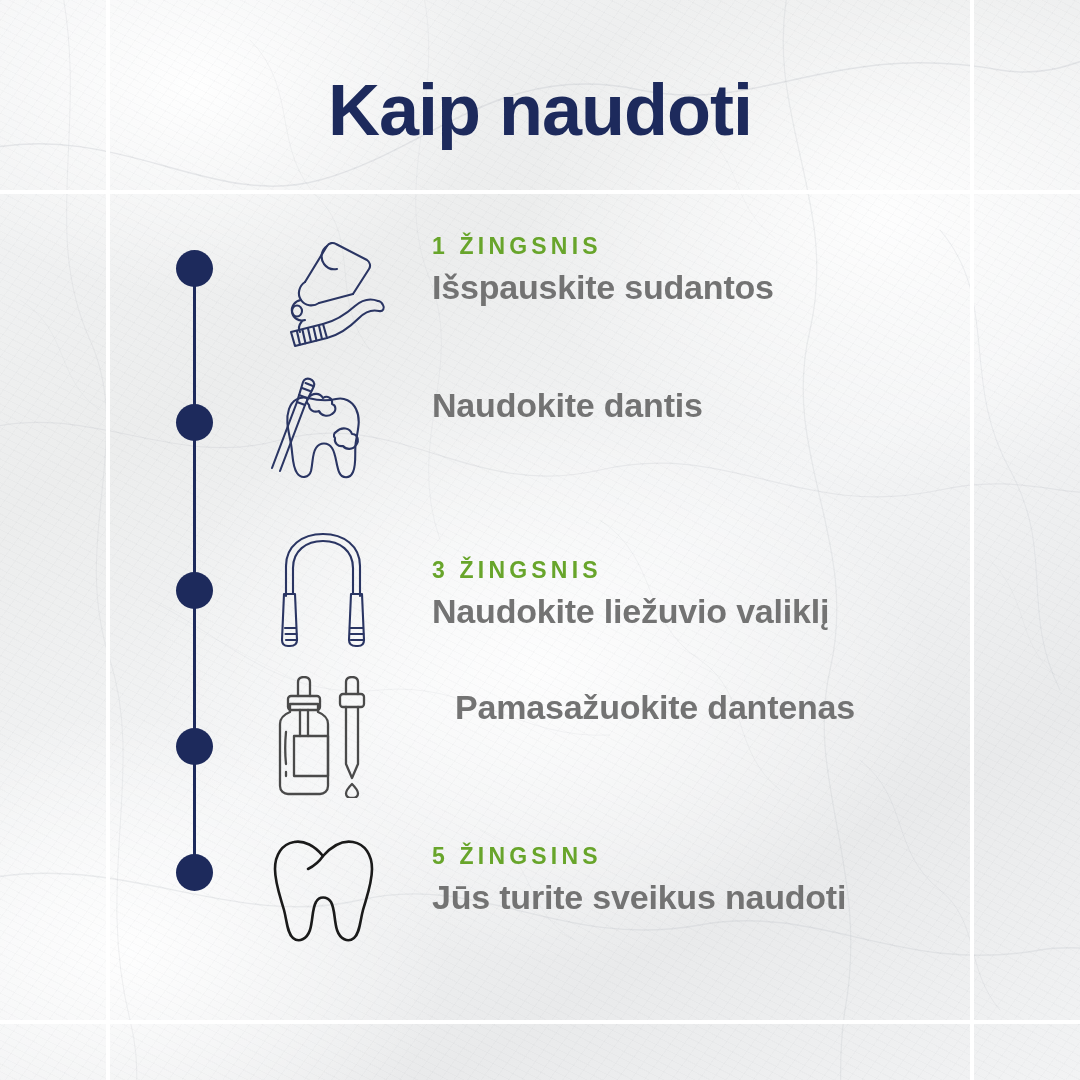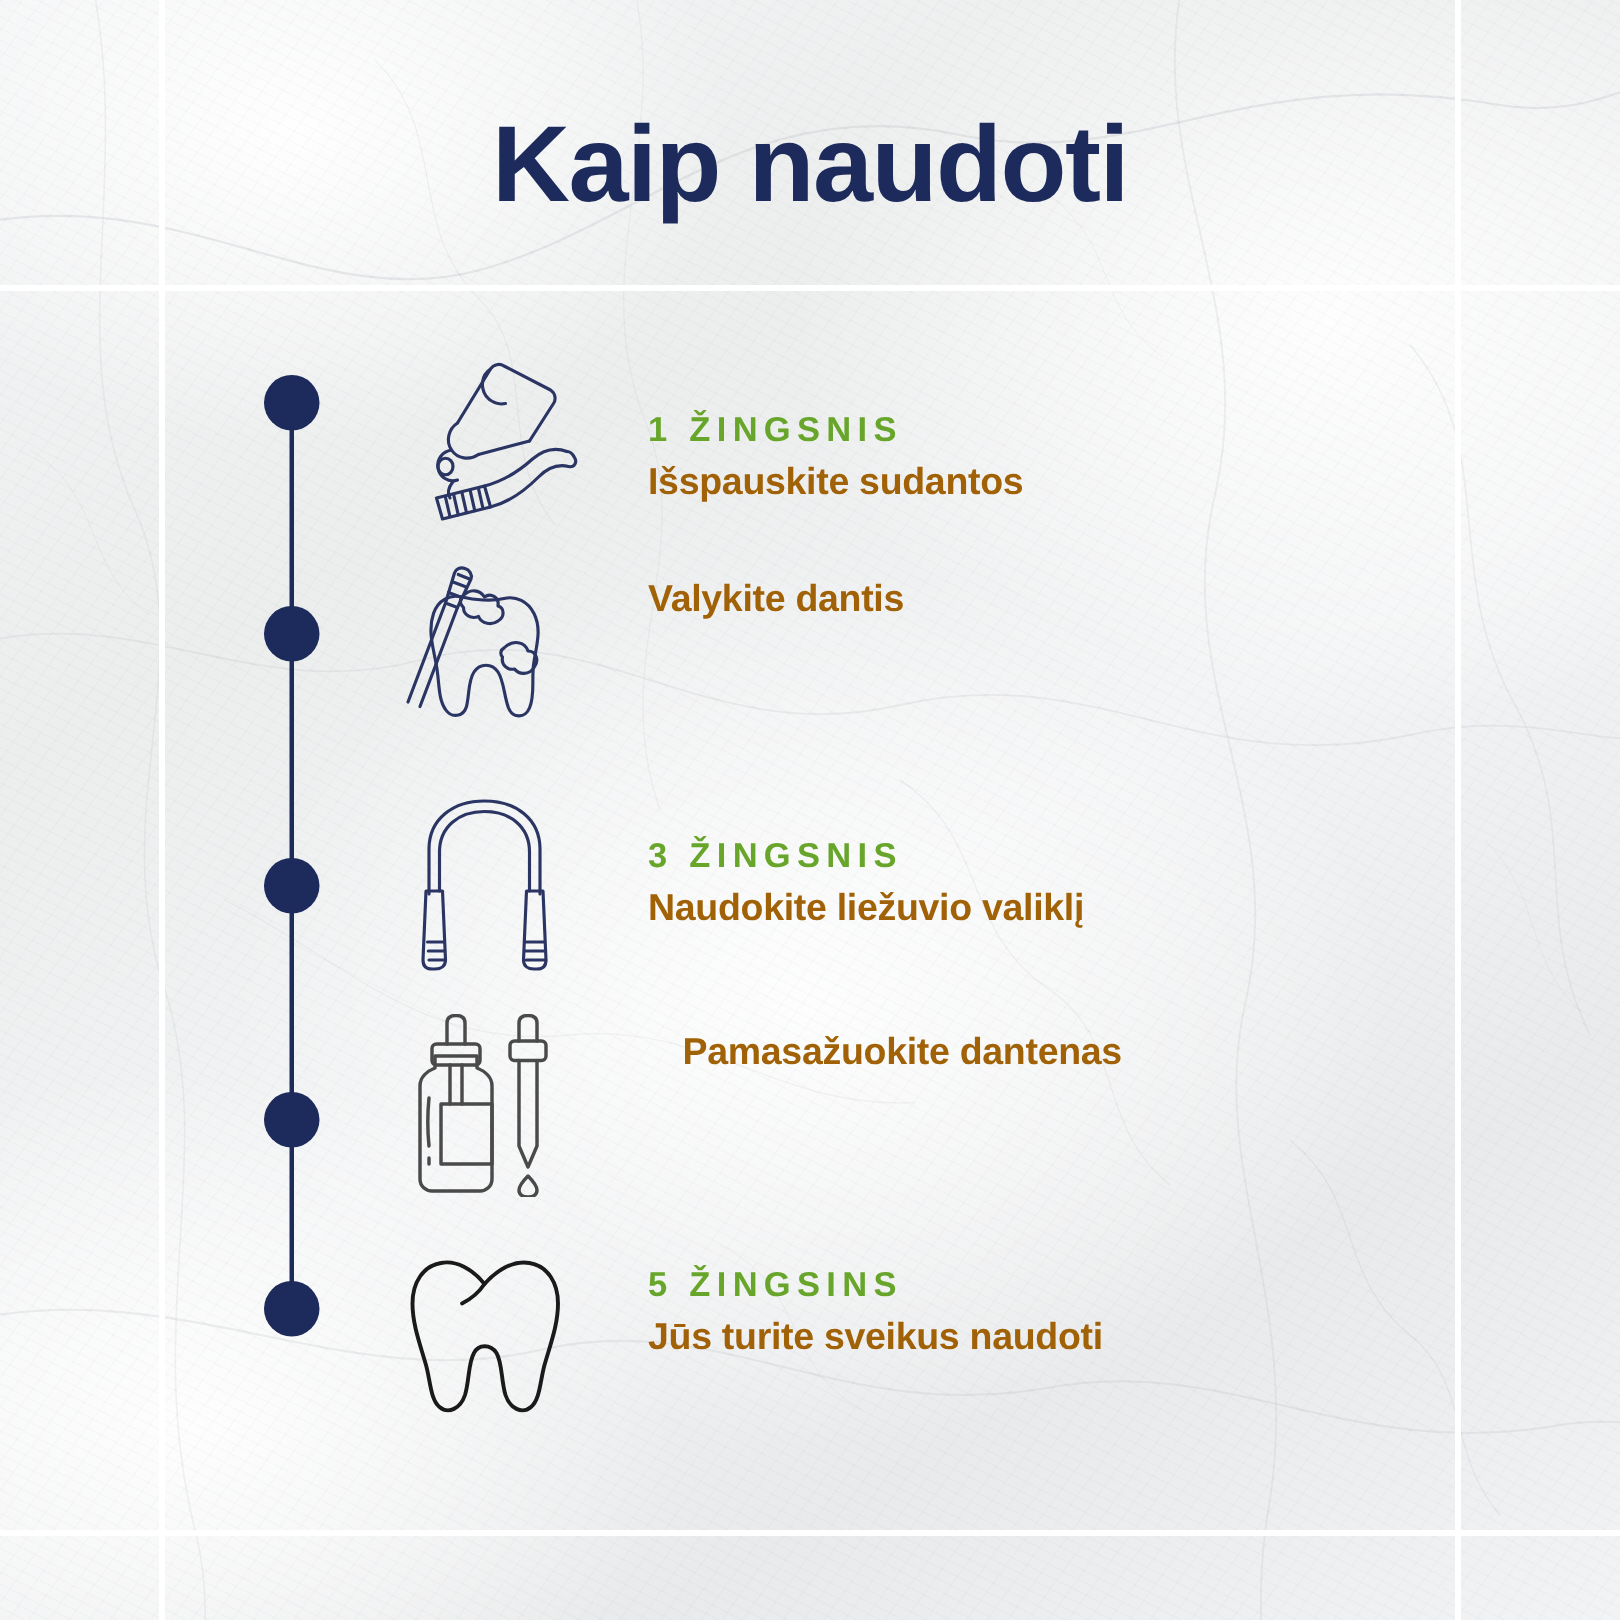--- a/index.html
+++ b/index.html
@@ -116,23 +116,23 @@
   .step-label {
     font-size: 23px;
     font-weight: bold;
     letter-spacing: 4.2px;
     color: #68a52b;
     line-height: 1.1;
     margin-bottom: 7px;
     white-space: nowrap;
   }
   .step-desc {
-    font-size: 25px;
+    font-size: 34px;
     font-weight: bold;
-    color: #a16207;
+    color: #737373;
     line-height: 1.26;
     letter-spacing: -0.2px;
   }
   .step-desc .l2 { display: block; margin-left: 23px; }
 </style>
 </head>
 <body>
 
 <div id="poster">
 
@@ -199,21 +199,21 @@
         <path d="M41.5,102 L44.5,115.2"></path>
         <path d="M47,100.6 L50,113.8"></path>
         <path d="M52.5,99.2 L55.5,112.4"></path>
         <path d="M58,97.8 L61,111"></path>
 
         <path d="M66,110 C78,107 88,100 98,90 C104,84 110,81 118,83"></path>
         <path d="M62,96 C74,93 84,87 94,78 C101,72 109,70 117,73"></path>
         <path d="M118,83 C122,84 124,80 122,77 C121,75 119,73 117,73"></path>
       </svg>
     </div>
-    <div class="text-box" style="top:234px;margin-top:40px;">
+    <div class="text-box" style="top:234px;">
       <div class="step-label">1 ŽINGSNIS</div>
       <div class="step-desc">Išspauskite sudantos</div>
     </div>
   </div>
 
   <div class="row">
     <div class="icon-box" style="top:372px;">
       <svg width="118" height="118" viewBox="0 0 118 118" fill="none" stroke="#2a3563" stroke-width="2.1" stroke-linecap="round" stroke-linejoin="round">
 
         <path d="M44,26 C36,24 28,28 25,37 C21,49 25,60 27,72 C29,83 28,94 33,101 C37,107 45,106 47,99 C49,91 48,82 52,76 C56,70 64,70 68,76 C72,82 72,92 75,100 C78,107 86,107 89,100 C93,91 90,80 92,69 C94,57 97,47 92,37 C88,29 80,25 72,27 C64,29 52,28 44,26 Z"></path>
@@ -225,21 +225,21 @@
         <path d="M38,16 L46,19"></path>
         <path d="M41.5,11 L49,14"></path>
         <path d="M35,23 L43,26"></path>
 
         <path d="M44,26 C49,20 56,21 59,26 C63,23 69,26 68,32 C72,33 73,39 68,42 C64,45 57,44 55,39 C50,41 45,38 45,33 C43,31 42,28 44,26 Z"></path>
 
         <path d="M72,60 C78,54 86,56 88,62 C93,62 96,68 92,73 C89,78 82,78 79,74 C74,75 70,71 71,66 C69,64 70,61 72,60 Z"></path>
       </svg>
     </div>
     <div class="text-box" style="top:384px;">
-      <div class="step-desc">Valykite dantis</div>
+      <div class="step-desc">Naudokite dantis</div>
     </div>
   </div>
 
   <div class="row">
     <div class="icon-box" style="top:528px;">
       <svg width="118" height="122" viewBox="0 0 118 122" fill="none" stroke="#2a3563" stroke-width="2.1" stroke-linecap="round" stroke-linejoin="round">
 
         <path d="M22,68 L22,38 C22,18 38,6 59,6 C80,6 96,18 96,38 L96,68"></path>
 
         <path d="M29,66 L29,40 C29,23 42,13 59,13 C76,13 89,23 89,40 L89,66"></path>

